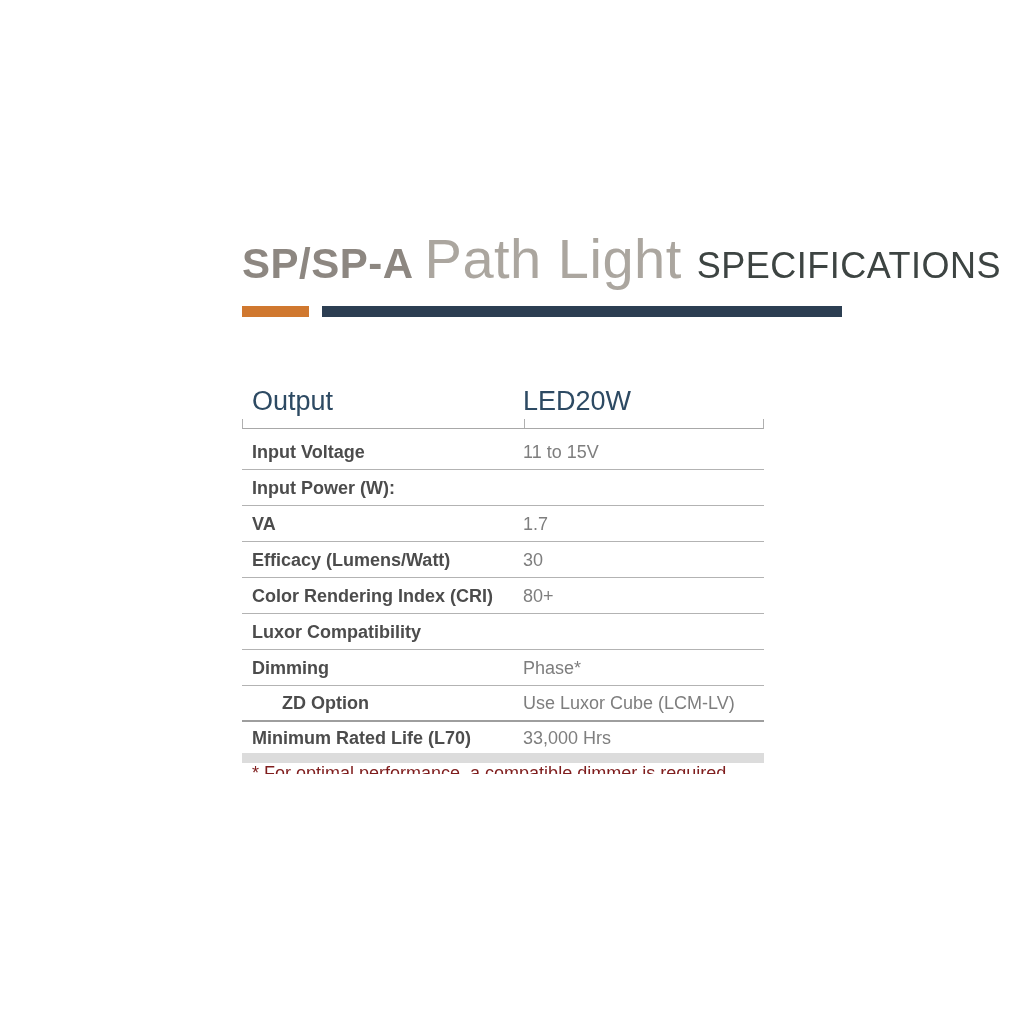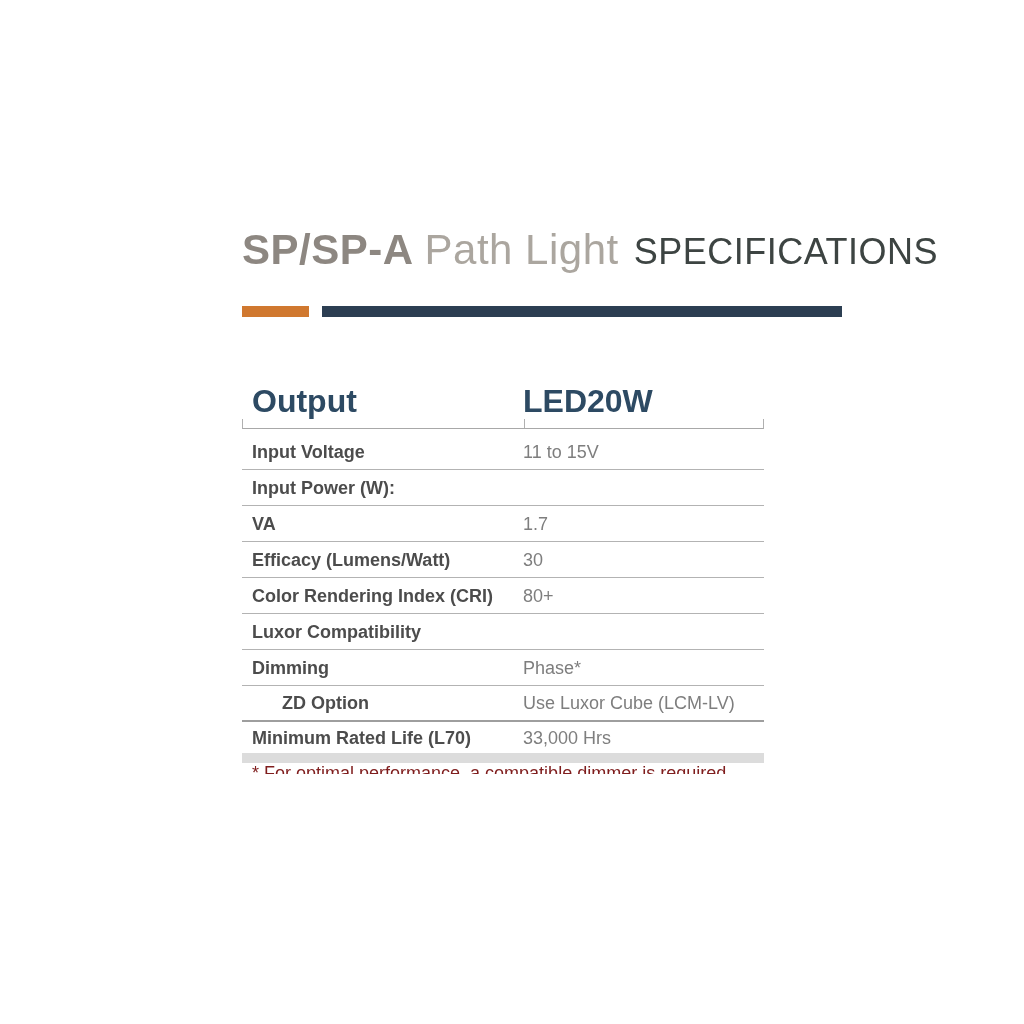--- a/index.html
+++ b/index.html
@@ -2,32 +2,32 @@
 <html><head>
 <meta charset="utf-8">
 <style>
   html,body{margin:0;padding:0;background:#ffffff;}
   body{font-family:"Liberation Sans", sans-serif;}
   .canvas{position:relative;width:1024px;height:1024px;background:#ffffff;overflow:hidden;margin-left:20px;}
 
   
   .title{position:absolute;left:222px;top:226px;display:flex;align-items:baseline;white-space:nowrap;}
   .title .model{font-size:42px;font-weight:700;color:#8d8781;letter-spacing:0.5px;}
-  .title .product{font-size:42px;font-weight:300;color:#aba69f;margin-left:11px;letter-spacing:0.5px;}
+  .title .product{font-size:56px;font-weight:300;color:#aba69f;margin-left:11px;letter-spacing:0.5px;}
   .title .section{font-size:36px;font-weight:400;color:#3d4442;margin-left:15px;letter-spacing:0.5px;}
 
   
   .accent-bar{position:absolute;left:222px;top:306px;height:11px;width:600px;}
   .accent-orange{position:absolute;left:0;top:0;width:67px;height:11px;background:#d0782f;}
   .accent-navy{position:absolute;left:80px;top:0;width:520px;height:11px;background:#2c3e52;}
 
   
   .spec-table{position:absolute;left:222px;top:383px;width:522px;}
   .thead{display:flex;height:36px;align-items:center;}
-  .thead .hc{font-size:32px;font-weight:700;color:#2d4a63;}
+  .thead .hc{font-size:27px;font-weight:400;color:#2d4a63;}
   .thead .hc1{padding-left:10px;width:281px;box-sizing:border-box;}
   .thead .hc2{padding-left:0;}
   .hstrip{position:relative;height:10px;border-left:1px solid #b0b0b0;border-right:1px solid #b0b0b0;border-bottom:1px solid #a8a8a8;box-sizing:border-box;}
   .hstrip .mid{position:absolute;left:281px;top:0;width:1px;height:9px;background:#b0b0b0;}
   .hspacer{height:5px;}
 
   .row{display:flex;height:36px;box-sizing:border-box;border-bottom:1px solid #b3b3b3;align-items:center;}
   .row:nth-of-type(8){border-bottom:2px solid #9e9e9e;}
   .row:last-of-type{height:31px;border-bottom:none;justify-content:center;}
   .cell{font-size:18px;line-height:20px;}

